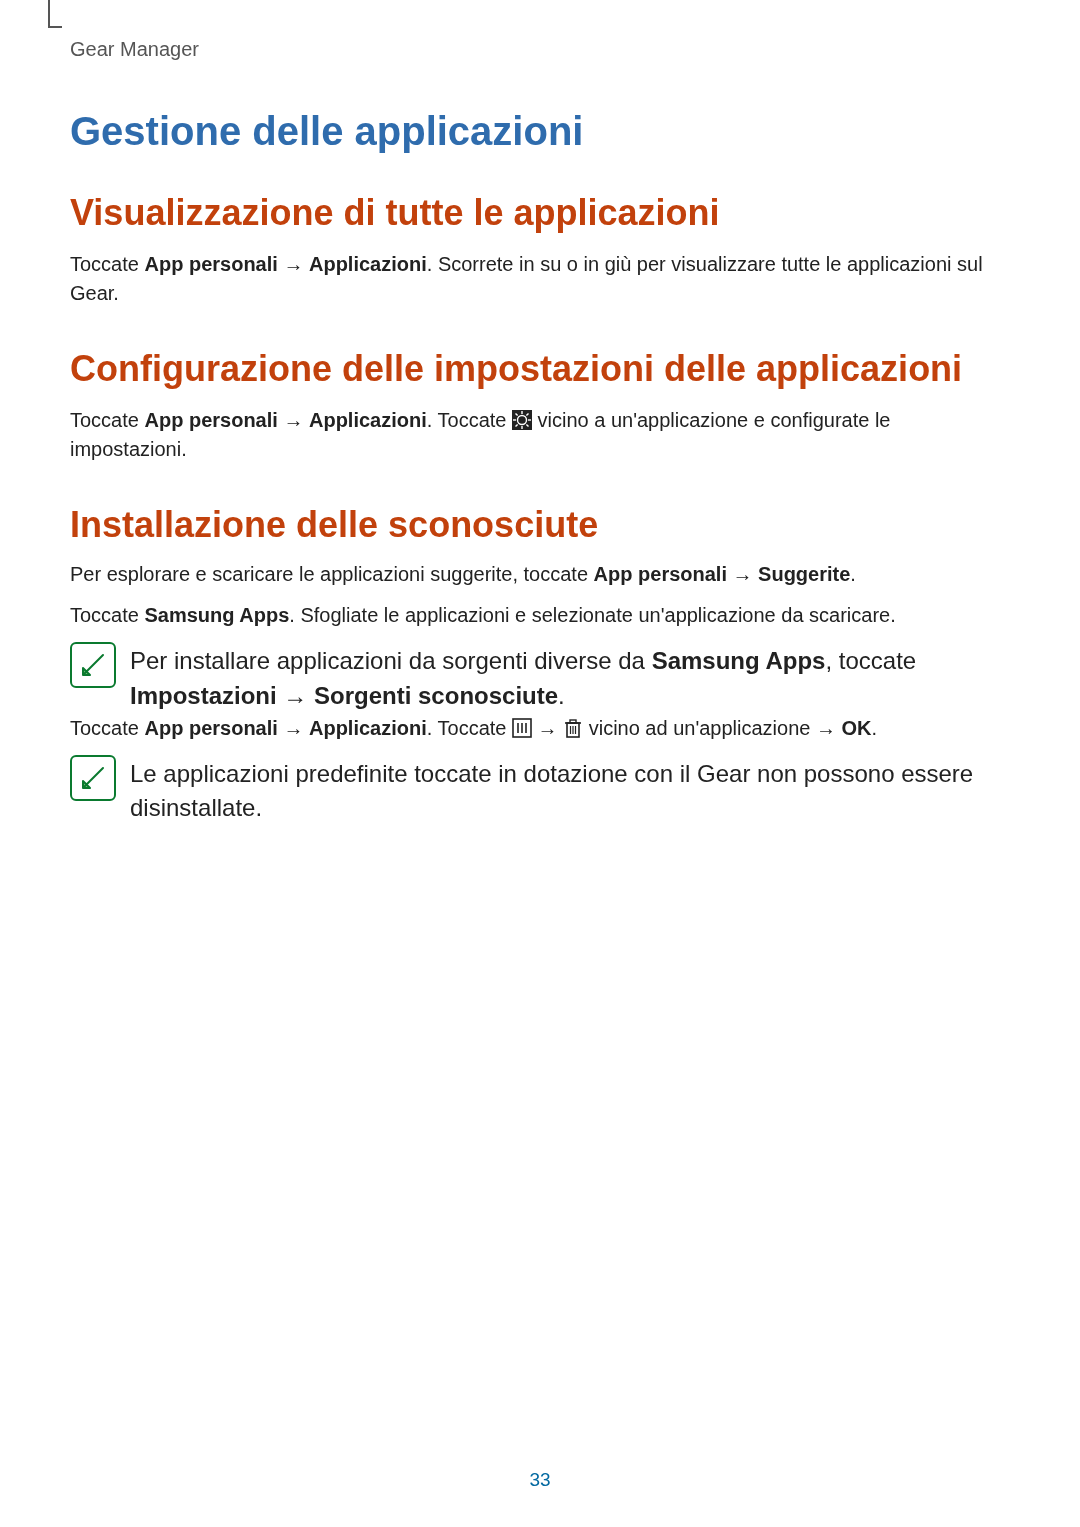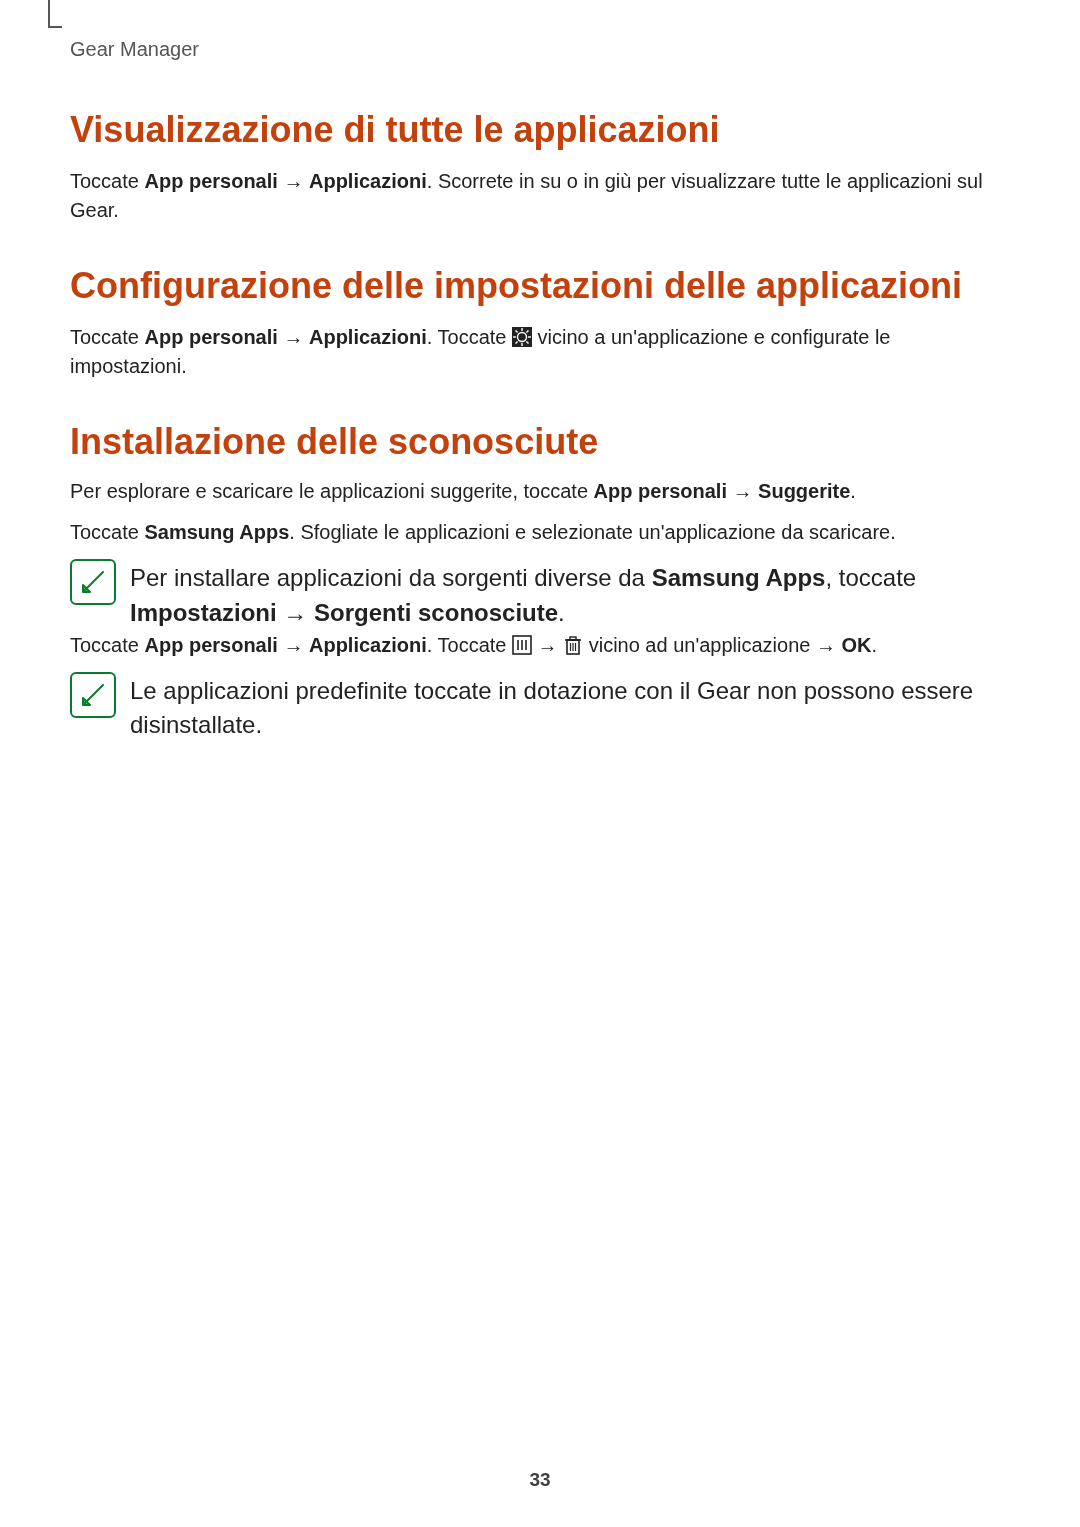--- a/index.html
+++ b/index.html
@@ -99,33 +99,33 @@
     color: #222;
     padding-top: 2px;
   }
   .page-number {
     position: absolute;
     bottom: 36px;
     left: 0;
     width: 100%;
     text-align: center;
     font-size: 19px;
-    color: #404040;
-    font-weight: bold;
+    color: #0369a1;
   }
 </style>
 </head>
 <body>
 
 <div class="corner-mark"></div>
 
 <div class="page">
 
   <div class="section-header">Gear Manager</div>
 
+  <h1 class="title">Gestione delle applicazioni</h1>
 
   <h2 class="subtitle">Visualizzazione di tutte le applicazioni</h2>
   <p class="body last">
     <span>Toccate </span><span class="bold">App personali</span><span class="arrow"> → </span><span class="bold">Applicazioni</span><span>. Scorrete in su o in giù per visualizzare tutte le applicazioni sul Gear.</span>
   </p>
 
   <h2 class="subtitle">Configurazione delle impostazioni delle applicazioni</h2>
   <p class="body last">
     <span>Toccate </span><span class="bold">App personali</span><span class="arrow"> → </span><span class="bold">Applicazioni</span><span>. Toccate </span><span class="inline-icon"><svg viewBox="0 0 20 20" width="20" height="20">
           <rect x="0" y="0" width="20" height="20" fill="#222"></rect>

